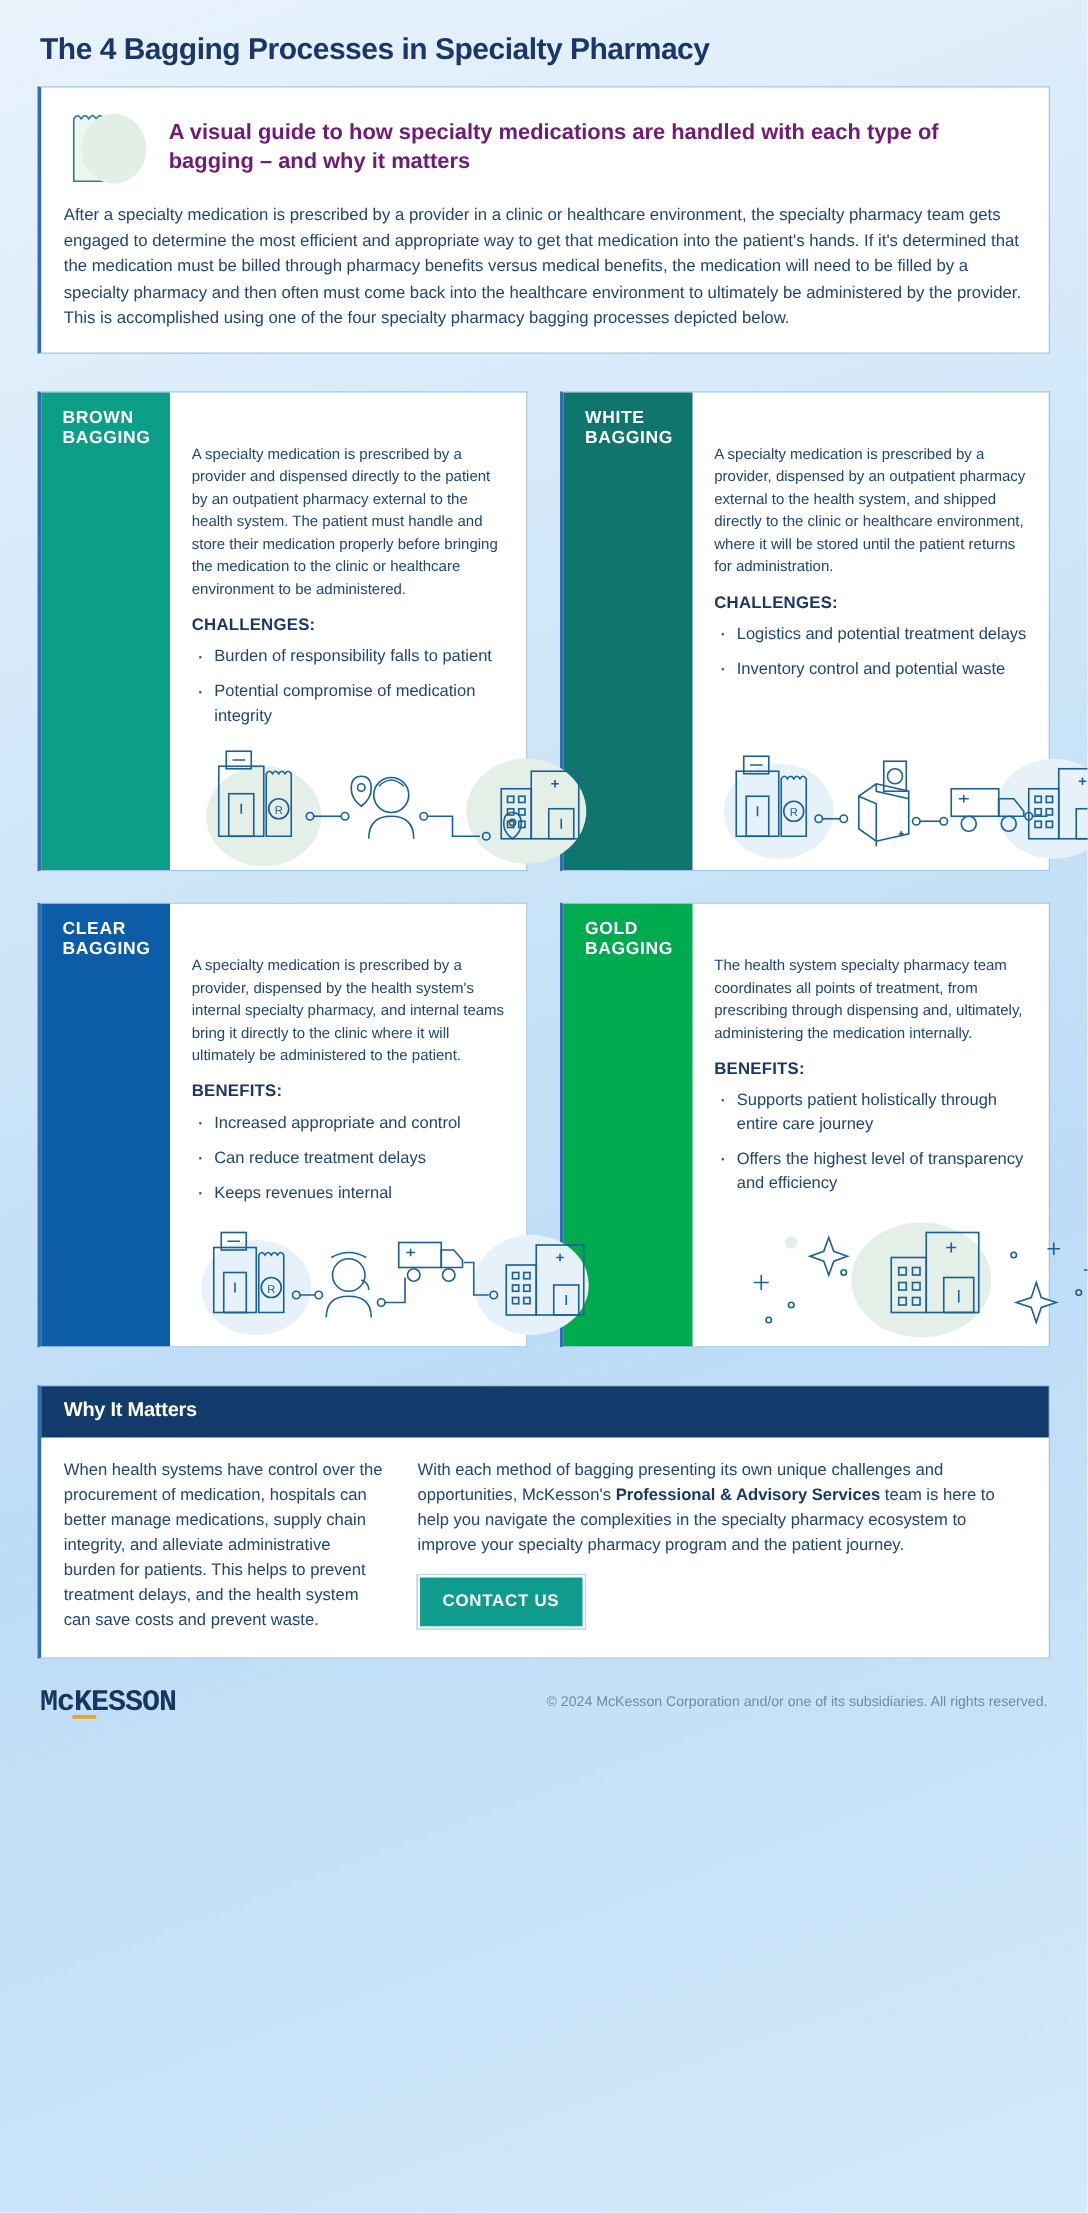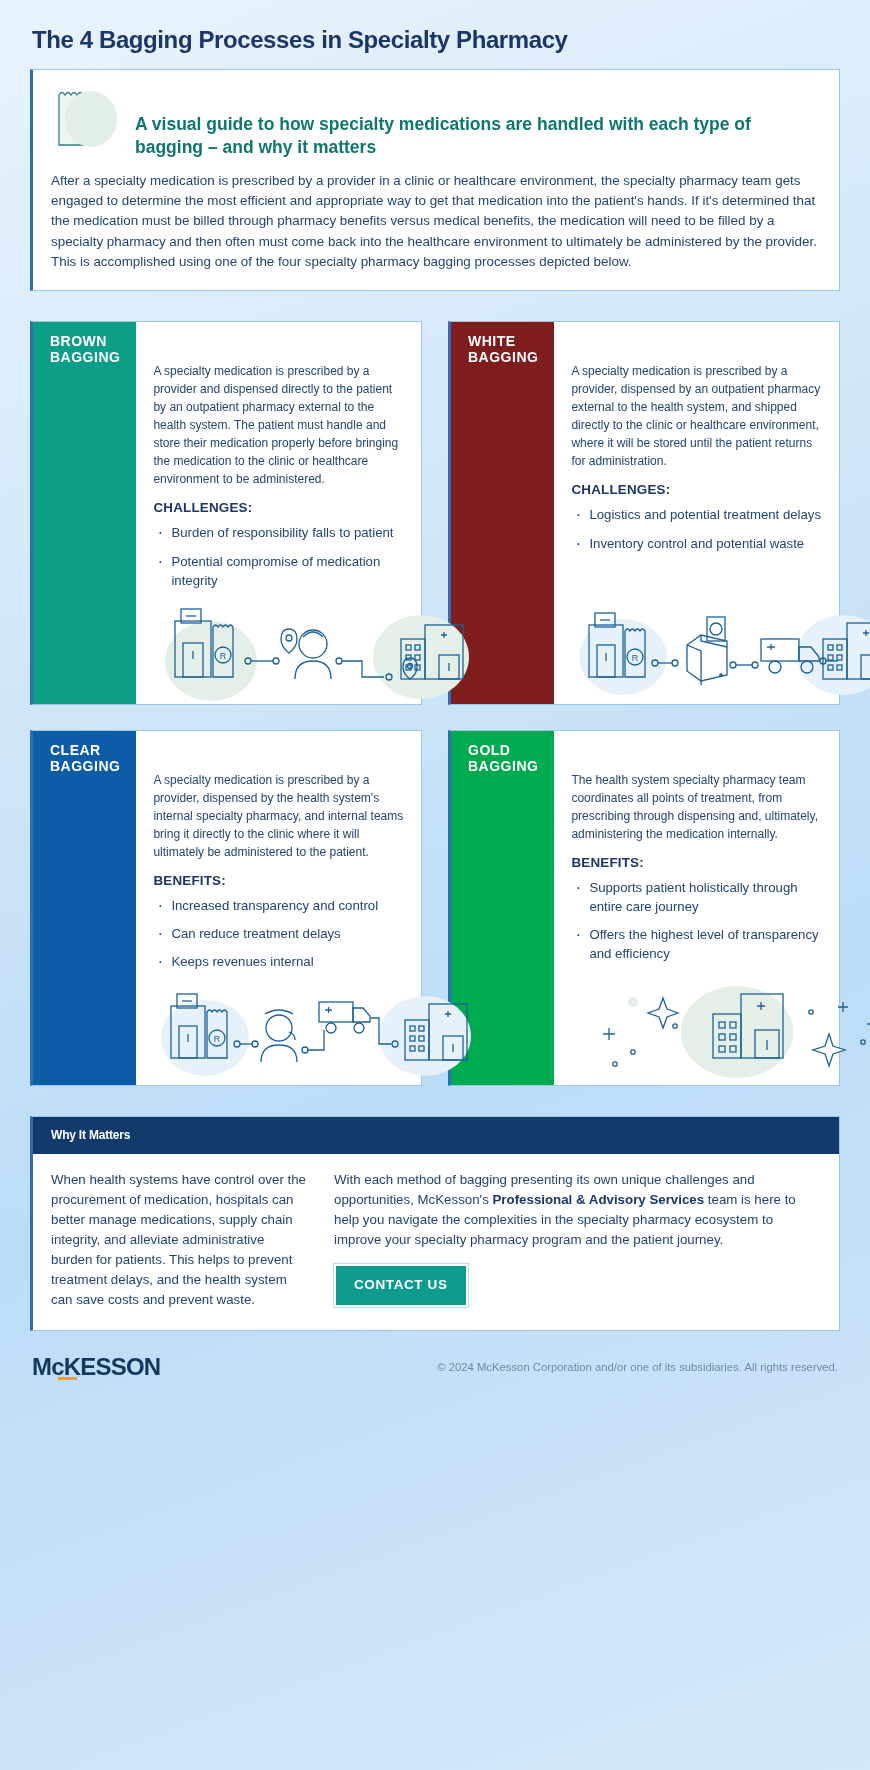--- a/index.html
+++ b/index.html
@@ -47,24 +47,23 @@
   .rx-icon .blob {
     position: absolute;
     left: 14px; top: 4px;
     width: 52px; height: 56px;
     background: #e2efe7;
     border-radius: 50%;
   }
   .intro-heading {
     font-size: 17.5px;
     font-weight: bold;
-    color: #0f766e;
+    color: #701a75;
     line-height: 1.32;
     padding-top: 7px;
-    margin-top: 19px;
   }
   .intro-body {
     margin-top: 11px;
     font-size: 13.4px;
     line-height: 1.52;
     color: #23456f;
   }
 
   
   .cards {
@@ -136,21 +135,21 @@
   
   .why-panel {
     margin-top: 30px;
     background: #ffffff;
     border: 1px solid #9dc6e8;
     border-left: 3px solid #2f6fb0;
   }
   .why-header {
     background: #123a6b;
     color: #ffffff;
-    font-size: 12px;
+    font-size: 16px;
     font-weight: bold;
     padding: 11px 18px 12px 18px;
     letter-spacing: -0.2px;
   }
   .why-body {
     display: flex;
     gap: 28px;
     padding: 16px 28px 20px 18px;
   }
   .why-col { font-size: 13.3px; line-height: 1.5; color: #23456f; }
@@ -171,21 +170,21 @@
     cursor: pointer;
   }
 
   
   .footer {
     display: flex;
     align-items: center;
     justify-content: space-between;
     padding: 22px 32px 16px 32px;
   }
-  .logo { position: relative; }
+  .logo { position: relative; font-family: Liberation Mono, monospace; }
   .logo .word {
     font-size: 24px;
     font-weight: bold;
     color: #16355f;
     letter-spacing: -0.8px;
   }
   .logo .bar {
     position: absolute;
     left: 26px;
     bottom: 1px;
@@ -269,21 +268,21 @@
                 <rect x="262" y="56" width="5" height="5"></rect>
               <rect x="253" y="66" width="5" height="5"></rect>
                 <rect x="262" y="66" width="5" height="5"></rect>
             </g>
           </svg>
         </div>
       </div>
     </div>
 
     <div class="card">
-      <div class="card-header" style="background:#7f1d1d">WHITE BAGGING</div>
+      <div class="card-header" style="background:#0f766e">WHITE BAGGING</div>
       <div class="card-body">
         <p class="card-desc">A specialty medication is prescribed by a provider, dispensed by an outpatient pharmacy external to the health system, and shipped directly to the clinic or healthcare environment, where it will be stored until the patient returns for administration.</p>
         <div class="card-sub">CHALLENGES:</div>
         <ul class="bullets">
           <li>Logistics and potential treatment delays</li>
           <li>Inventory control and potential waste</li>
         </ul>
         <div class="card-art">
           <svg width="330" height="105" viewBox="0 0 330 105">
             <ellipse cx="52" cy="58" rx="44" ry="38" fill="#e6f1fa"></ellipse>
@@ -332,21 +331,21 @@
         </div>
       </div>
     </div>
 
     <div class="card">
       <div class="card-header" style="background:#0d5ca8">CLEAR BAGGING</div>
       <div class="card-body">
         <p class="card-desc">A specialty medication is prescribed by a provider, dispensed by the health system's internal specialty pharmacy, and internal teams bring it directly to the clinic where it will ultimately be administered to the patient.</p>
         <div class="card-sub">BENEFITS:</div>
         <ul class="bullets">
-          <li>Increased transparency and control</li>
+          <li>Increased appropriate and control</li>
           <li>Can reduce treatment delays</li>
           <li>Keeps revenues internal</li>
         </ul>
         <div class="card-art">
           <svg width="330" height="105" viewBox="0 0 330 105">
             <ellipse cx="52" cy="58" rx="44" ry="38" fill="#e6f1fa"></ellipse>
             <ellipse cx="272" cy="56" rx="46" ry="40" fill="#e6f1fa"></ellipse>
             <g fill="none" stroke="#1c6196" stroke-width="1.3">
               <rect x="18" y="26" width="34" height="52"></rect>
                 <rect x="26" y="46" width="18" height="32"></rect>

